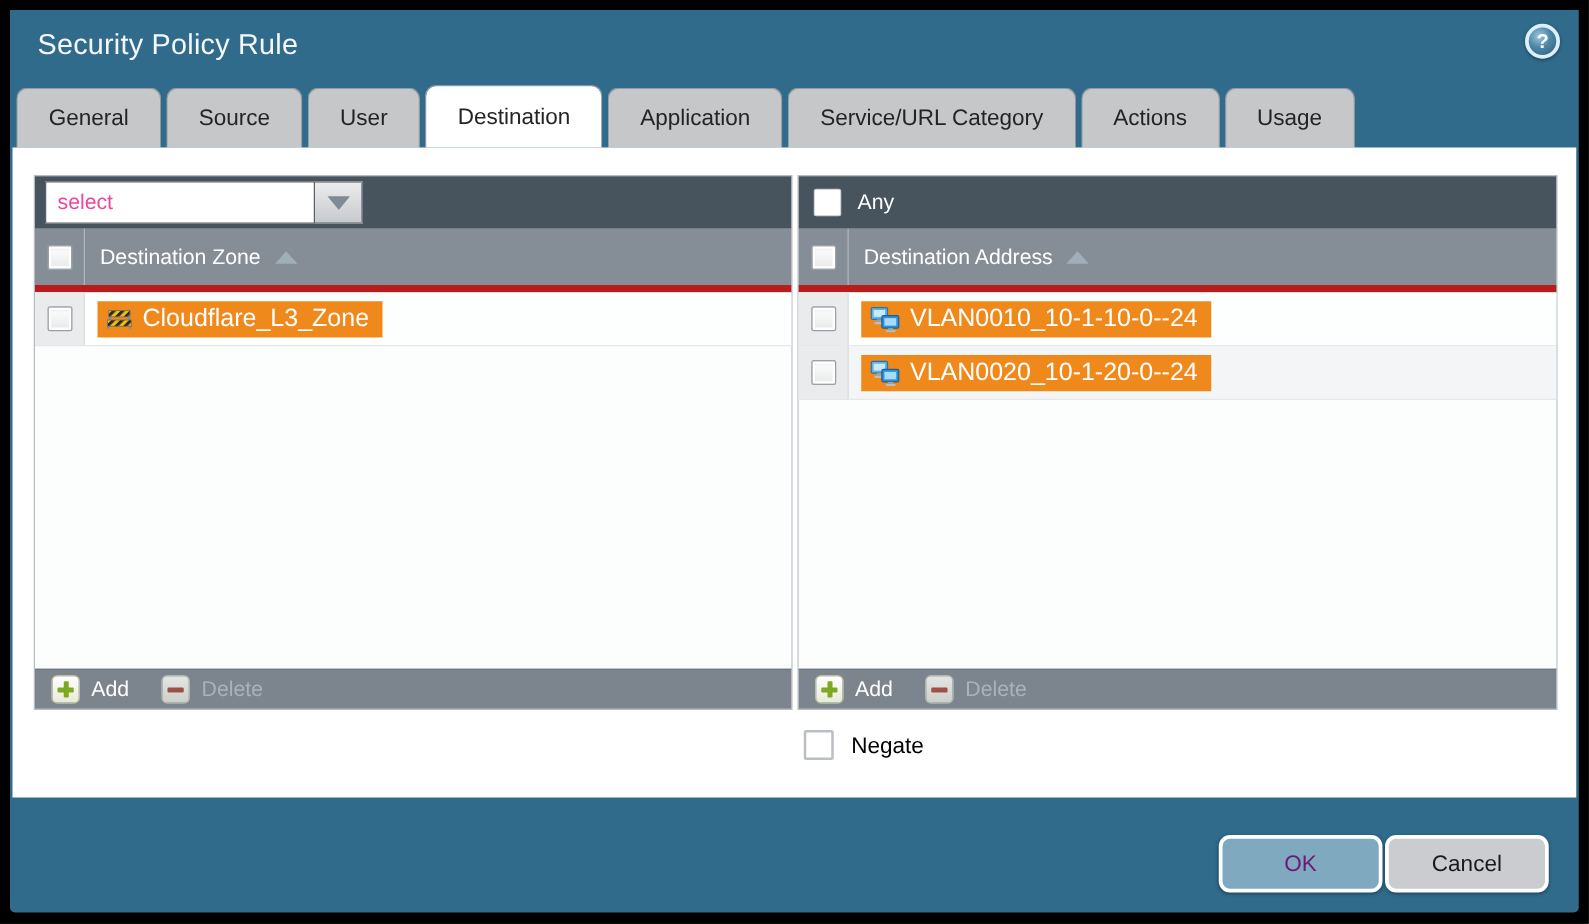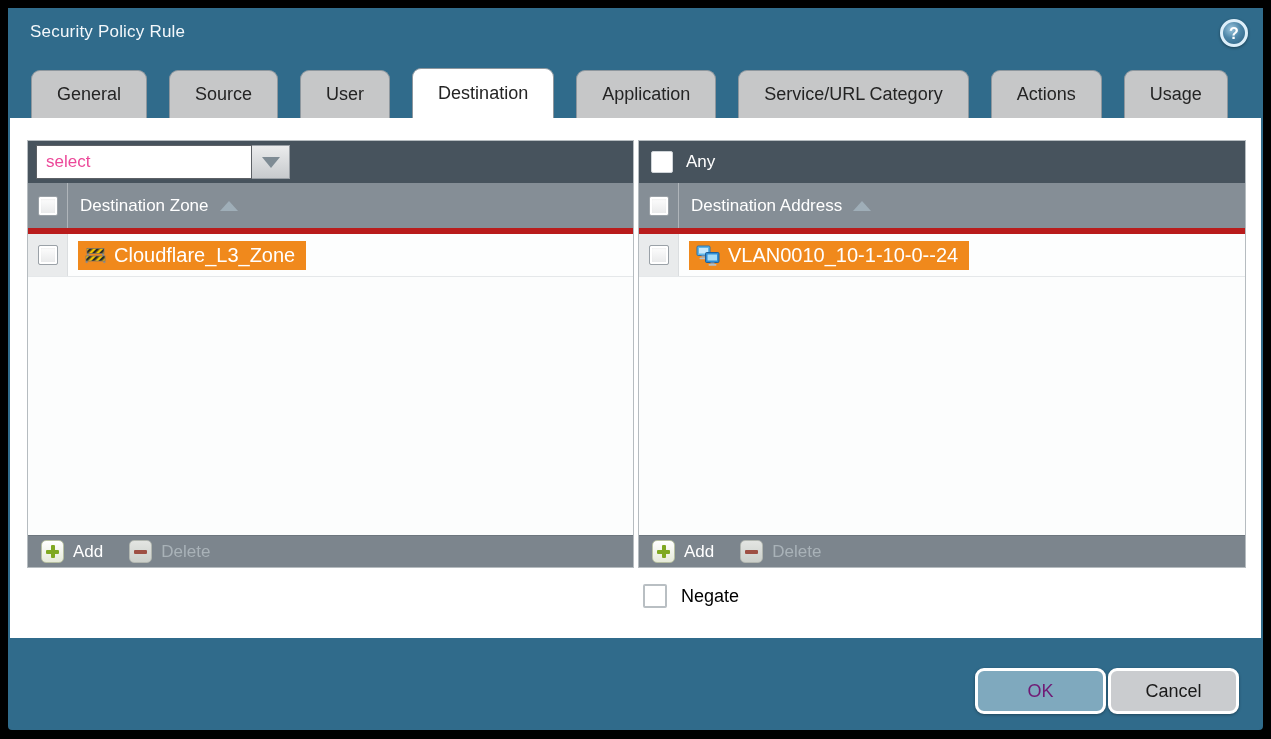--- a/index.html
+++ b/index.html
@@ -1,29 +1,29 @@
 <!DOCTYPE html>
 <html><head>
 <meta charset="utf-8">
 <style>
   * { margin:0; padding:0; box-sizing:border-box; }
   html,body { width:1271px; height:739px; background:#000; font-family:"Liberation Sans", sans-serif; overflow:hidden; }
 
   .dialog { position:absolute; left:8px; top:8px; width:1255px; height:722px; background:#306B8B; border-radius:0 0 4px 4px; }
 
-  .title { position:absolute; left:22px; top:14px; color:#f4f8fb; font-size:17px; letter-spacing:.2px; }
+  .title { position:absolute; left:22px; top:14px; color:#f4f8fb; font-size:23px; letter-spacing:.2px; }
 
   .help { position:absolute; right:15px; top:11px; width:28px; height:28px; border-radius:50%;
           background:radial-gradient(circle at 38% 32%, #9cc6de 0%, #4d86a8 45%, #2a5f80 100%);
           border:3px solid #ddeffa; box-shadow:0 1px 3px rgba(0,0,0,.4);
           color:#fff; font-weight:bold; font-size:16px; text-align:center; line-height:23px; cursor:pointer; }
 
   .tabs { position:absolute; left:5px; top:60px; height:50px; display:flex; align-items:flex-end; gap:4px; }
   .tab { background:#c6c7c8; border:1px solid #8e979e; border-bottom:none; border-radius:9px 9px 0 0;
-         height:48px; padding:0 25px; font-size:18px; color:#242424; display:flex; align-items:center; cursor:pointer;margin-left:18px; }
+         height:48px; padding:0 25px; font-size:18px; color:#242424; display:flex; align-items:center; cursor:pointer; }
   .tab.active { background:#ffffff; height:50px; z-index:3; }
 
   .content { position:absolute; left:2px; top:110px; width:1251px; height:520px; background:#ffffff; }
 
   .panel { position:absolute; top:22px; height:428px; border:1px solid #b6bcc0; background:#fcfdfd; display:flex; flex-direction:column; }
   .panel.left  { left:17px;  width:607px; }
   .panel.right { left:628px; width:608px; }
 
   .panel-top { height:42px; background:#47535D; flex:none; display:flex; align-items:center; padding:0 8px; }
 
@@ -180,20 +180,38 @@
               <rect x="5.5" y="10.5" width="4" height="2" fill="#9aa4ab"></rect>
               <rect x="3.5" y="12.5" width="8" height="1.8" rx="0.8" fill="#b7bfc5"></rect>
               <rect x="9.5" y="7.5" width="13.5" height="10" rx="1.2" fill="#2f8fd6" stroke="#1e5f99" stroke-width="1"></rect>
               <rect x="11.5" y="9.5" width="9.5" height="6" fill="#a5dcf8"></rect>
               <rect x="14.5" y="17.5" width="4" height="1.6" fill="#9aa4ab"></rect>
               <rect x="12.5" y="19.1" width="8" height="1.6" rx="0.8" fill="#b7bfc5"></rect>
             </svg>
             <span>VLAN0010_10-1-10-0--24</span>
           </div>
         </div>
+        <div class="trow alt">
+          <div class="cb-col">
+            <div class="checkbox"></div>
+          </div>
+          <div class="tag">
+            <svg width="24" height="21" viewBox="0 0 24 21">
+              <rect x="1" y="1" width="13" height="9.5" rx="1.2" fill="#5fb5e8" stroke="#2a72ad" stroke-width="1"></rect>
+              <rect x="3" y="3" width="9" height="5.5" fill="#c8e9fb"></rect>
+              <rect x="5.5" y="10.5" width="4" height="2" fill="#9aa4ab"></rect>
+              <rect x="3.5" y="12.5" width="8" height="1.8" rx="0.8" fill="#b7bfc5"></rect>
+              <rect x="9.5" y="7.5" width="13.5" height="10" rx="1.2" fill="#2f8fd6" stroke="#1e5f99" stroke-width="1"></rect>
+              <rect x="11.5" y="9.5" width="9.5" height="6" fill="#a5dcf8"></rect>
+              <rect x="14.5" y="17.5" width="4" height="1.6" fill="#9aa4ab"></rect>
+              <rect x="12.5" y="19.1" width="8" height="1.6" rx="0.8" fill="#b7bfc5"></rect>
+            </svg>
+            <span>VLAN0020_10-1-20-0--24</span>
+          </div>
+        </div>
       </div>
       <div class="pfooter">
         <div class="foot-btn">
           <span class="mini-icon plus"></span>
           <span class="label">Add</span>
         </div>
         <div class="foot-btn disabled">
           <span class="mini-icon minus"></span>
           <span class="label">Delete</span>
         </div>

